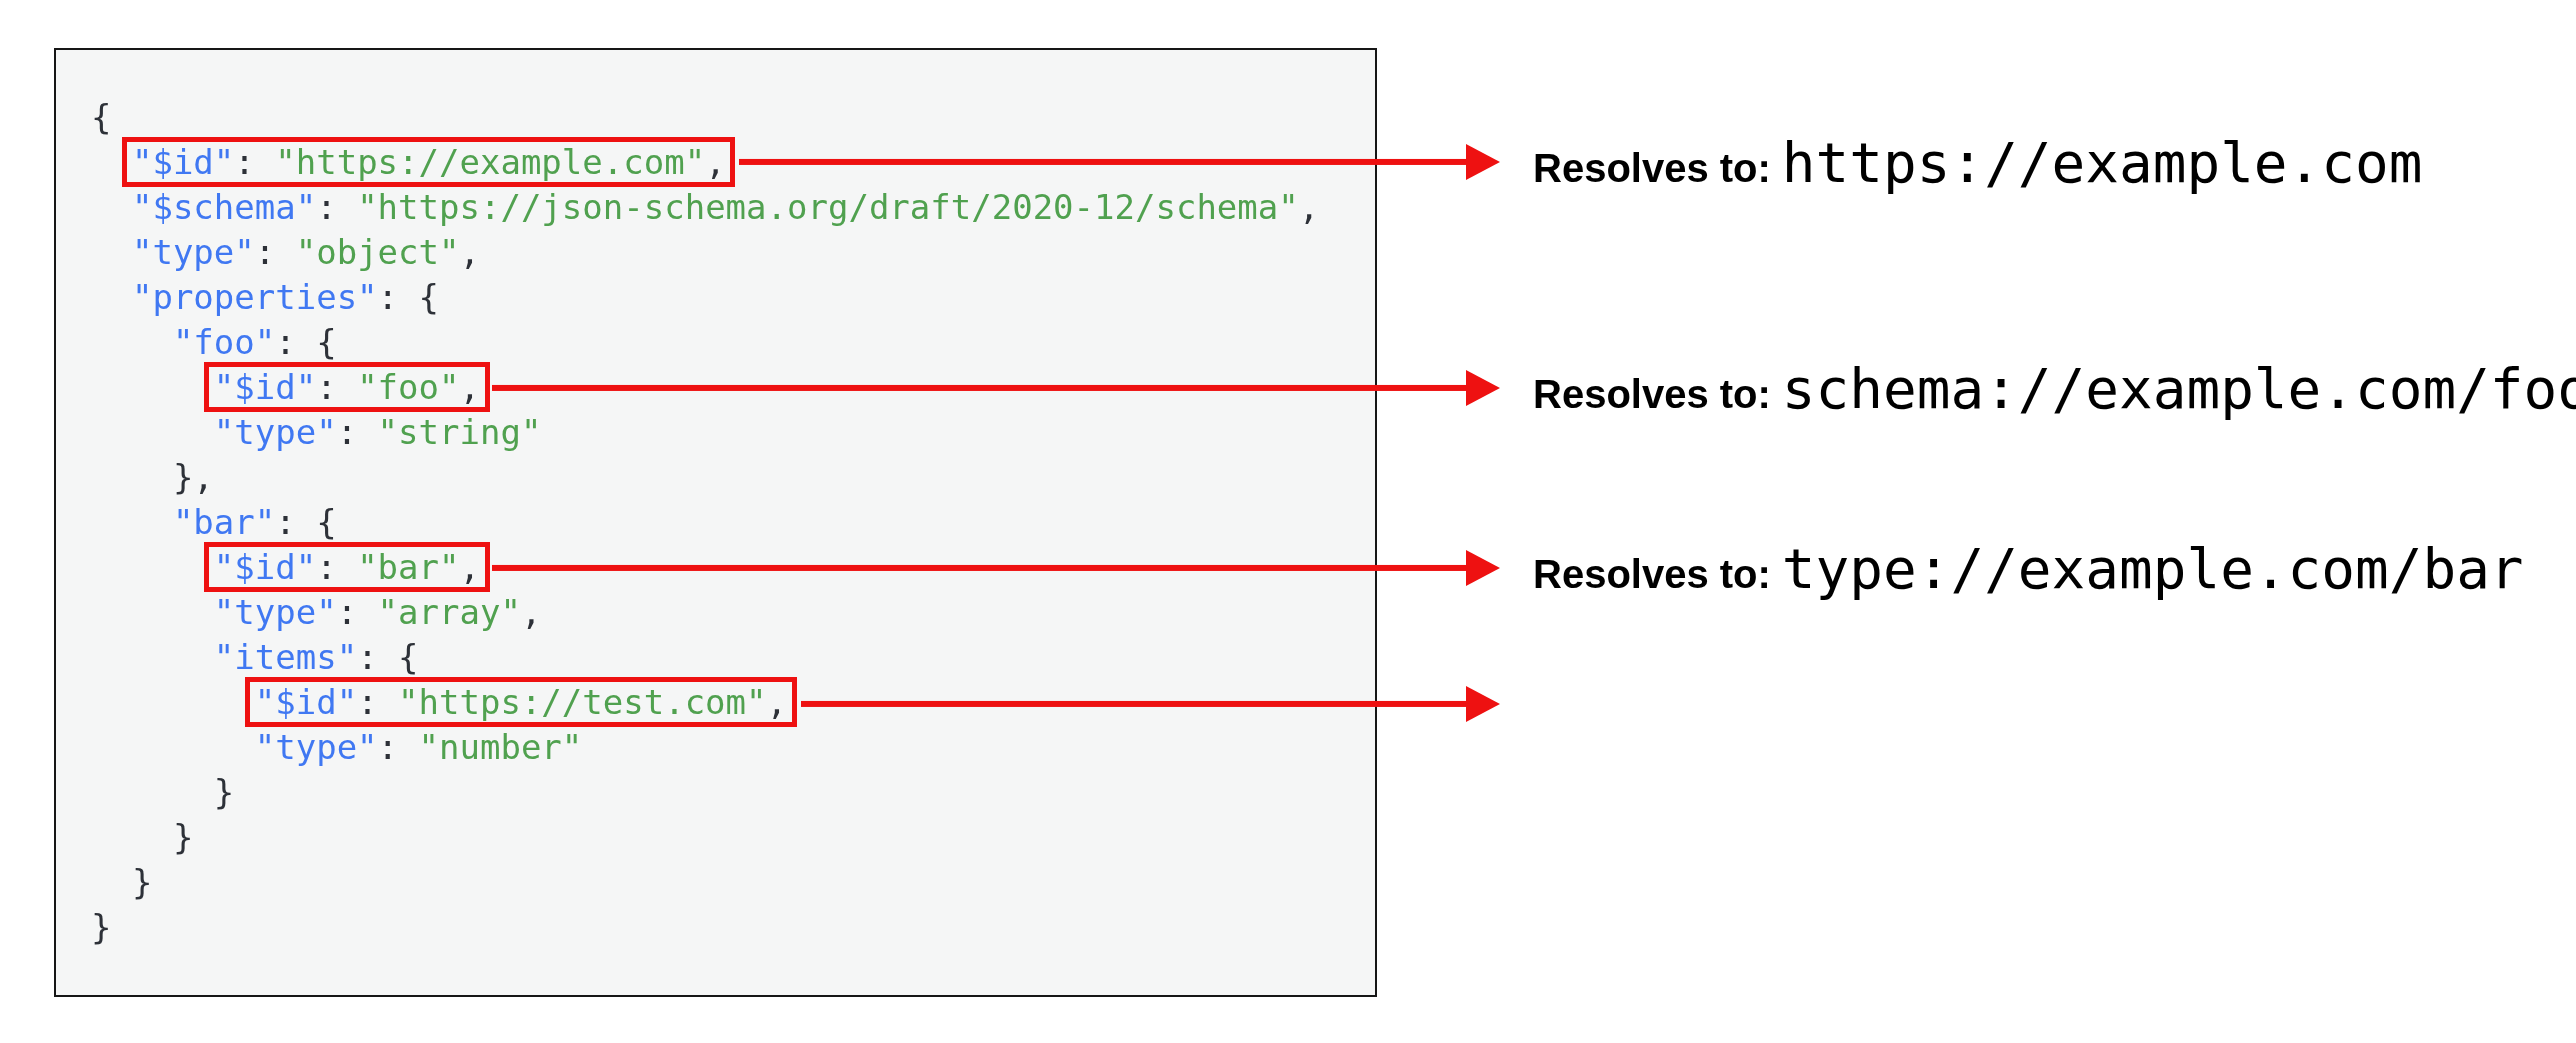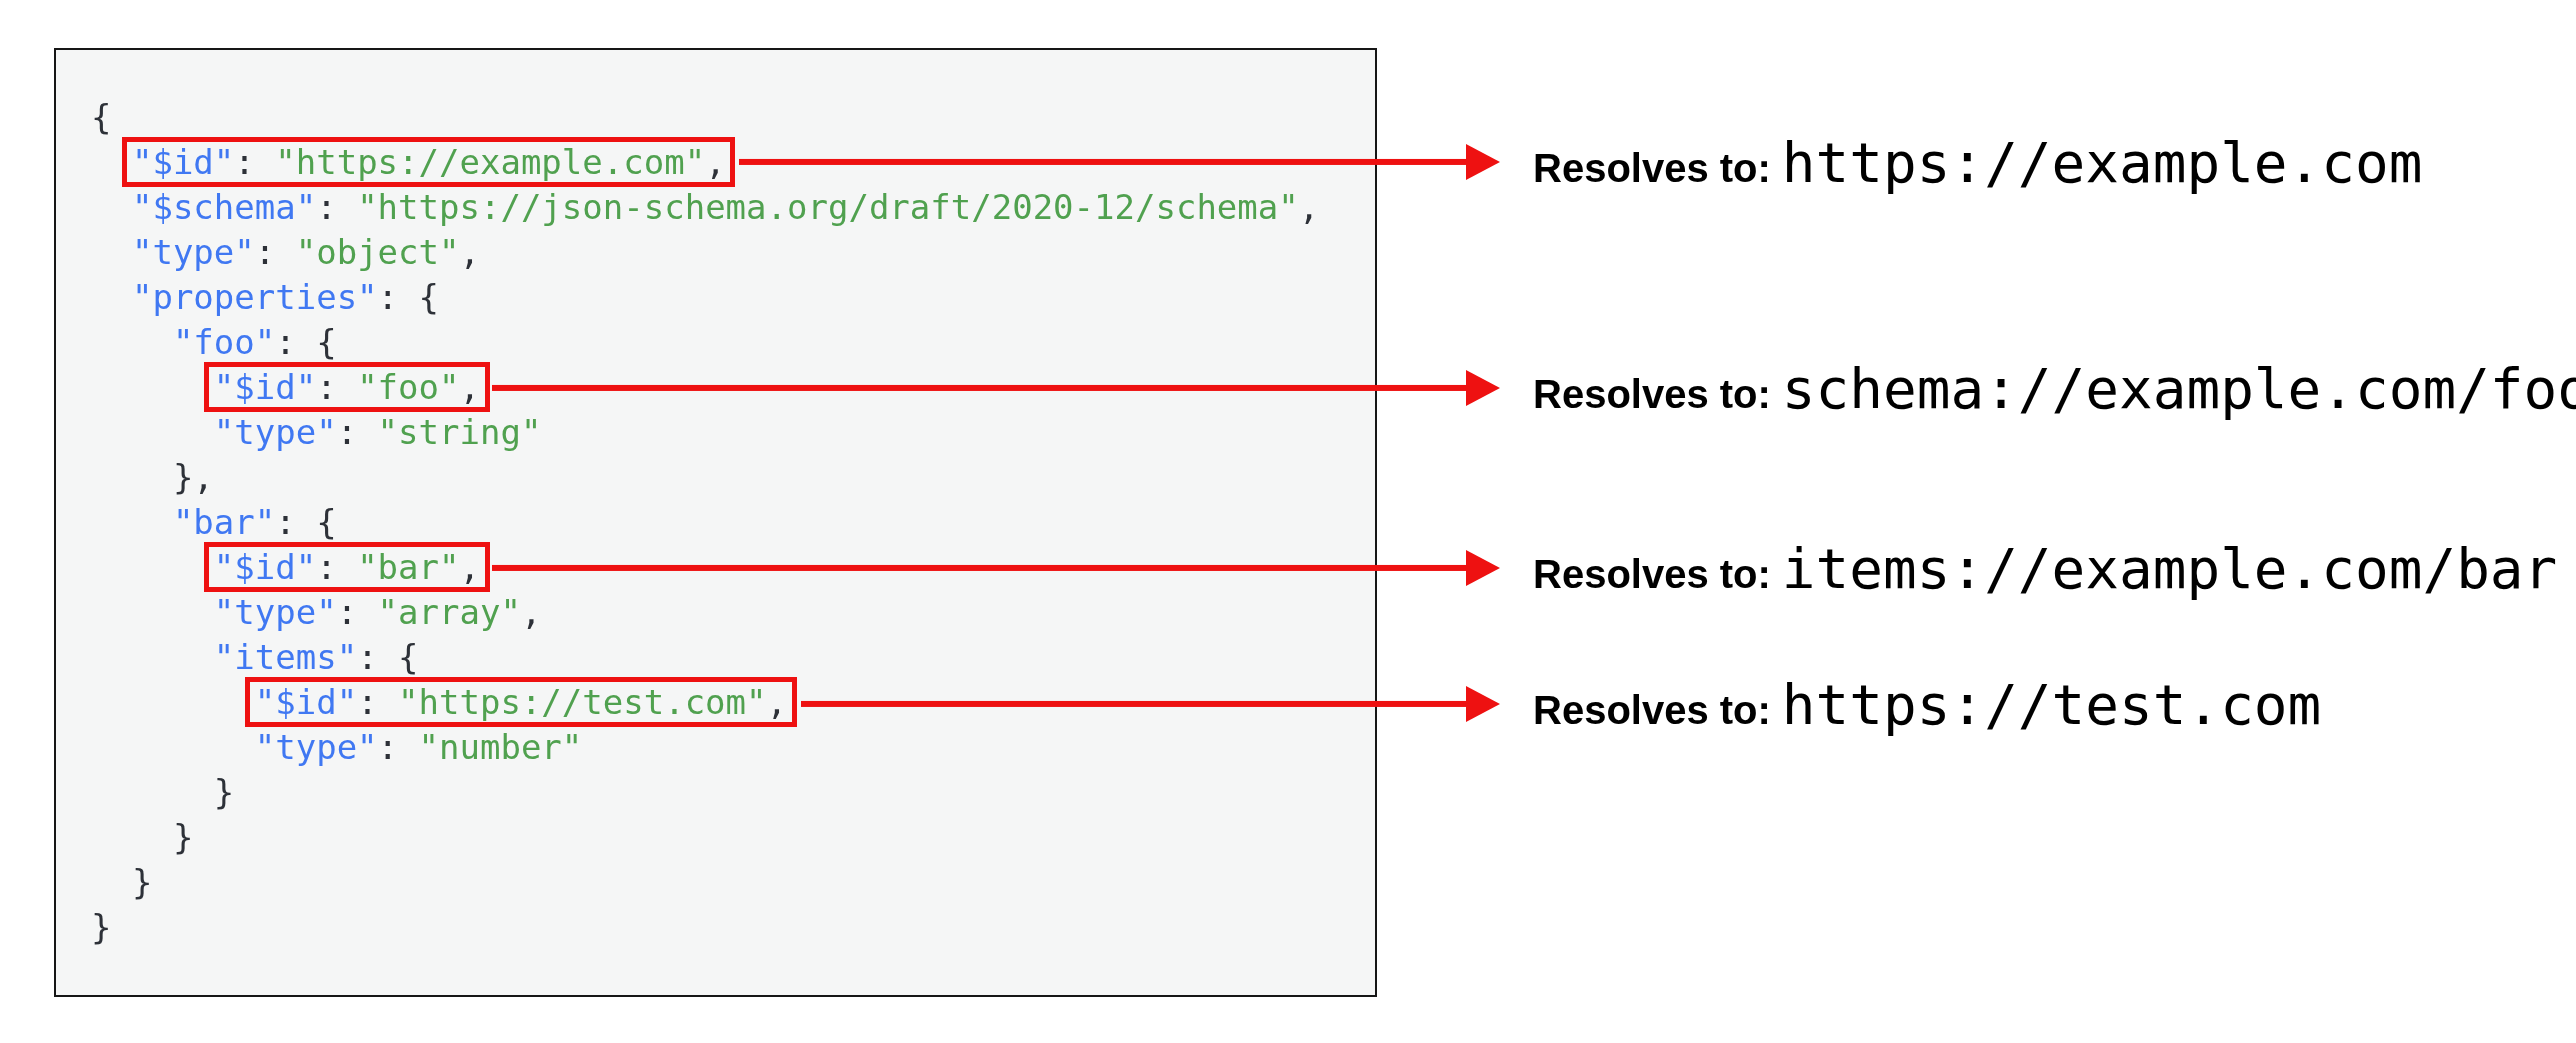--- a/index.html
+++ b/index.html
@@ -92,24 +92,21 @@
     <pre class="code"><div class="line"><span class="tok-p">{</span></div><div class="line">  <span class="redbox"><span class="tok-k">"$id"</span><span class="tok-p">: </span><span class="tok-s">"https://example.com"</span><span class="tok-p">,</span></span></div><div class="line">  <span class="tok-k">"$schema"</span><span class="tok-p">: </span><span class="tok-s">"https://json-schema.org/draft/2020-12/schema"</span><span class="tok-p">,</span></div><div class="line">  <span class="tok-k">"type"</span><span class="tok-p">: </span><span class="tok-s">"object"</span><span class="tok-p">,</span></div><div class="line">  <span class="tok-k">"properties"</span><span class="tok-p">: {</span></div><div class="line">    <span class="tok-k">"foo"</span><span class="tok-p">: {</span></div><div class="line">      <span class="redbox"><span class="tok-k">"$id"</span><span class="tok-p">: </span><span class="tok-s">"foo"</span><span class="tok-p">,</span></span></div><div class="line">      <span class="tok-k">"type"</span><span class="tok-p">: </span><span class="tok-s">"string"</span></div><div class="line">    <span class="tok-p">},</span></div><div class="line">    <span class="tok-k">"bar"</span><span class="tok-p">: {</span></div><div class="line">      <span class="redbox"><span class="tok-k">"$id"</span><span class="tok-p">: </span><span class="tok-s">"bar"</span><span class="tok-p">,</span></span></div><div class="line">      <span class="tok-k">"type"</span><span class="tok-p">: </span><span class="tok-s">"array"</span><span class="tok-p">,</span></div><div class="line">      <span class="tok-k">"items"</span><span class="tok-p">: {</span></div><div class="line">        <span class="redbox"><span class="tok-k">"$id"</span><span class="tok-p">: </span><span class="tok-s">"https://test.com"</span><span class="tok-p">,</span></span></div><div class="line">        <span class="tok-k">"type"</span><span class="tok-p">: </span><span class="tok-s">"number"</span></div><div class="line">      <span class="tok-p">}</span></div><div class="line">    <span class="tok-p">}</span></div><div class="line">  <span class="tok-p">}</span></div><div class="line"><span class="tok-p">}</span></div></pre>
   </div>
 
   <div class="annotation" id="annotation-0" style="top: 162px;">
     <span class="resolves-label">Resolves to:</span><span class="resolved-url">https://example.com</span>
   </div>
   <div class="annotation" id="annotation-1" style="top: 388px;">
     <span class="resolves-label">Resolves to:</span><span class="resolved-url">schema://example.com/foo</span>
   </div>
   <div class="annotation" id="annotation-2" style="top: 568px;">
-    <span class="resolves-label">Resolves to:</span><span class="resolved-url">items://example.com/bar</span>
-  </div>
-  <div class="annotation" id="annotation-3" style="top: 704px;">
-    <span class="resolves-label">Resolves to:</span><span class="resolved-url">https://test.com</span>
+    <span class="resolves-label">Resolves to:</span><span class="resolved-url">type://example.com/bar</span>
   </div>
 
 <div class="arrow-line" style="left: 739px; top: 162px; width: 731px;"></div>
     <div class="arrow-head" style="left: 1466px; top: 162px;"></div>
     <div class="arrow-line" style="left: 492px; top: 388px; width: 978px;"></div>
     <div class="arrow-head" style="left: 1466px; top: 388px;"></div>
     <div class="arrow-line" style="left: 492px; top: 568px; width: 978px;"></div>
     <div class="arrow-head" style="left: 1466px; top: 568px;"></div>
     <div class="arrow-line" style="left: 801px; top: 704px; width: 670px;"></div>
     <div class="arrow-head" style="left: 1466px; top: 704px;"></div>

